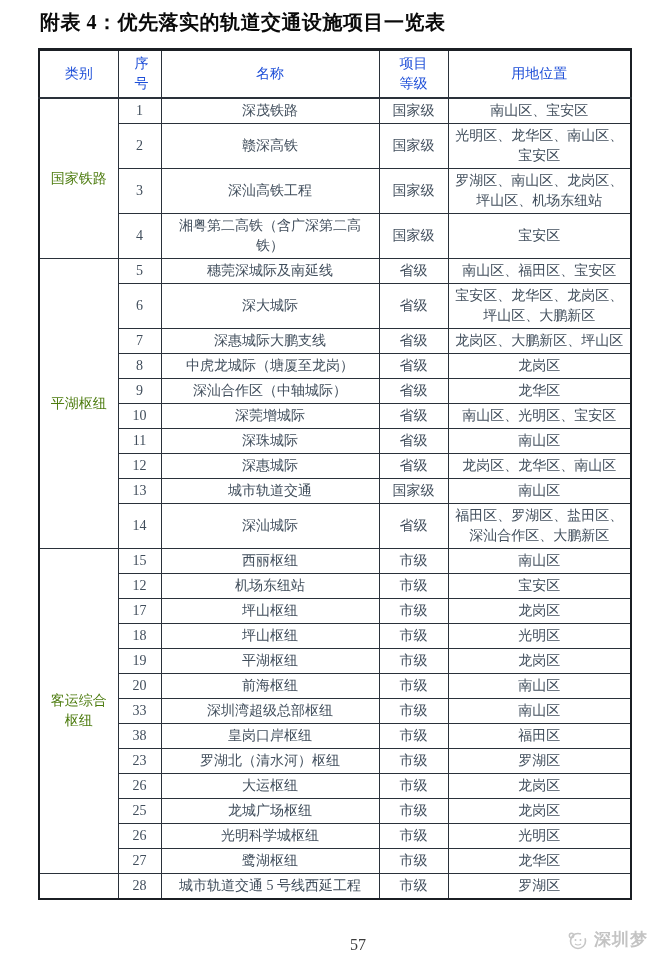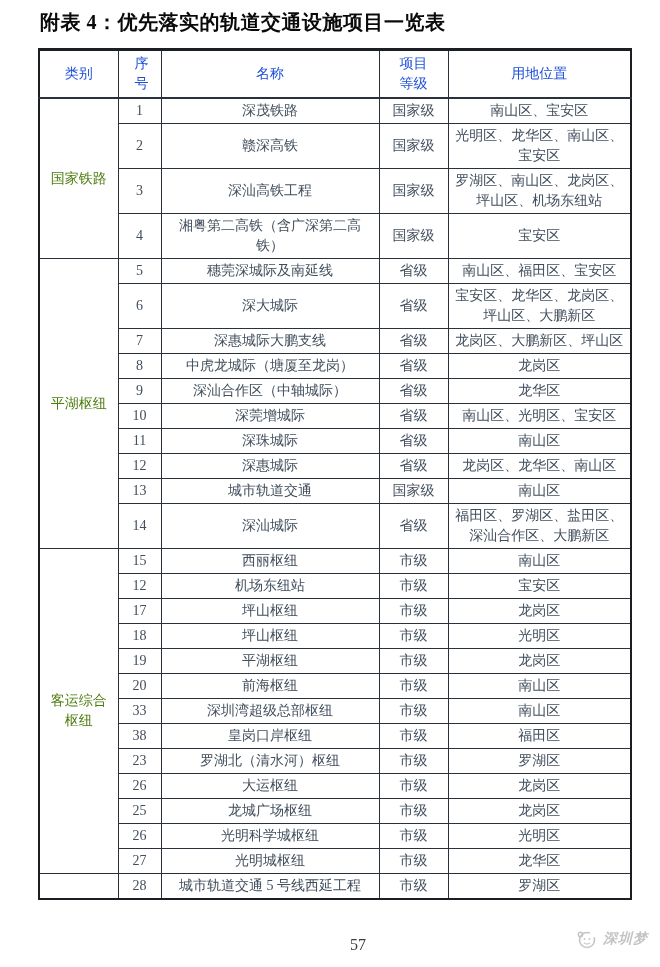--- a/index.html
+++ b/index.html
@@ -27,23 +27,22 @@
   }
   td.cat{color:#4d7c0f;}
   td.serial{font-family:"Liberation Serif","DejaVu Serif",serif;}
   .footer-page-number{
     position:absolute;left:0;top:936px;width:660px;
     text-align:center;font-size:16px;color:#3c3c3c;margin-left:28px;
   }
   .watermark{
     position:absolute;right:12px;top:928px;
     display:flex;align-items:center;gap:5px;
-    color:#c3c3c3;font-size:14px;letter-spacing:1px;
+    color:#c3c3c3;font-size:17px;letter-spacing:1px;
     font-weight:bold;
-    font-style:italic;
   }
   .watermark .wm-icon{display:inline-flex;}
 </style>
 </head>
 <body>
 
 <div class="page">
 
   <h1 class="doc-title">附表 4：优先落实的轨道交通设施项目一览表</h1>
 
@@ -219,21 +218,21 @@
           <td>龙岗区</td>
         </tr>
         <tr>
           <td class="serial">26</td>
           <td>光明科学城枢纽</td>
           <td>市级</td>
           <td>光明区</td>
         </tr>
         <tr>
           <td class="serial">27</td>
-          <td>光明城枢纽</td>
+          <td>鹭湖枢纽</td>
           <td>市级</td>
           <td>龙华区</td>
         </tr>
         <tr>
           <td rowspan="1" class="cat"></td>
           <td class="serial">28</td>
           <td>城市轨道交通 5 号线西延工程</td>
           <td>市级</td>
           <td>罗湖区</td>
         </tr>

